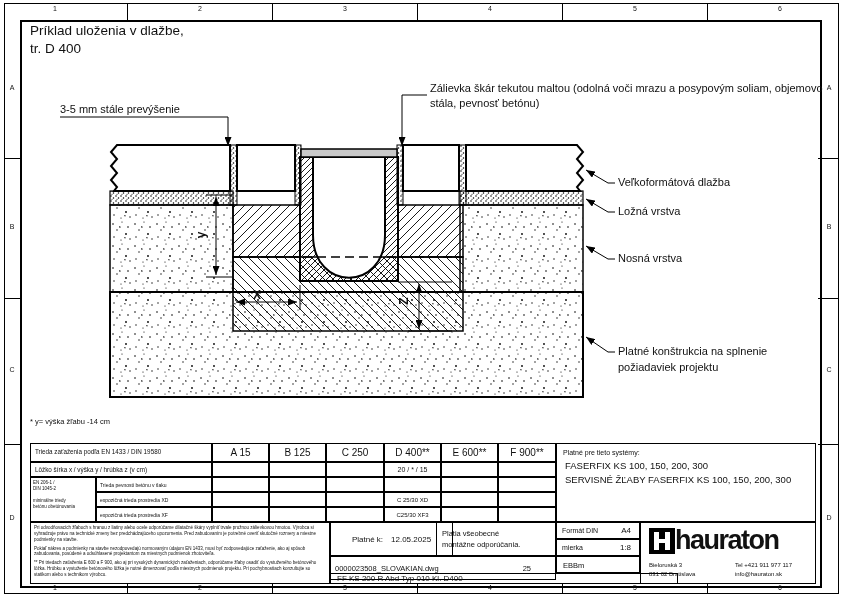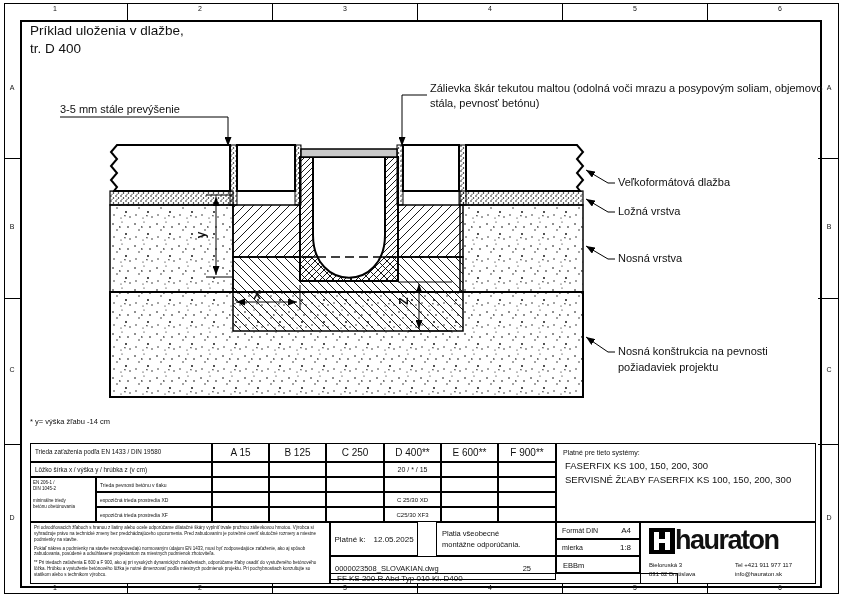--- a/index.html
+++ b/index.html
@@ -164,21 +164,21 @@
     <path d="M586,337 L608,352 L615,352" stroke="#000" stroke-width="1" fill="none" marker-start="url(#arr)"></path>
   </svg>
 
   <div class="abs ann" style="left:60px;top:103px">3-5 mm stále prevýšenie</div>
   <div class="abs ann" style="left:430px;top:82px;width:404px;overflow:hidden">Zálievka škár tekutou maltou (odolná voči mrazu a posypovým soliam, objemovo</div>
   <div class="abs ann" style="left:430px;top:97px">stála, pevnosť betónu)</div>
 
   <div class="abs lbl" style="left:618px;top:176px">Veľkoformátová dlažba</div>
   <div class="abs lbl" style="left:618px;top:205px">Ložná vrstva</div>
   <div class="abs lbl" style="left:618px;top:252px">Nosná vrstva</div>
-  <div class="abs lbl" style="left:618px;top:345px">Nosná konštrukcia na pevnosti</div>
+  <div class="abs lbl" style="left:618px;top:345px">Platné konštrukcia na splnenie</div>
   <div class="abs lbl" style="left:618px;top:361px">požiadaviek projektu</div>
 
   <div class="abs dim rot" style="left:198px;top:228px">y</div>
   <div class="abs dim" style="left:253px;top:288px">X</div>
   <div class="abs dim rot" style="left:400px;top:294px">Z</div>
 
   <div class="abs footnote" style="left:30px;top:417px">* y= výška žľabu  -14 cm</div>
 
   <div class="tb cell-label" style="left:30px;top:443px;width:182px;height:19px">Trieda zaťaženia podľa EN 1433 / DIN 19580</div>
   <div class="tb clsname" style="left:212px;top:443px;width:57px;height:19px">A 15</div>
@@ -230,21 +230,21 @@
     <div class="sysline" style="margin-top:3px">FASERFIX KS 100, 150, 200, 300</div>
     <div class="sysline">SERVISNÉ ŽĽABY FASERFIX KS 100, 150, 200, 300</div>
   </div>
 
   <div class="tb" style="left:30px;top:522px;width:300px;height:62px;padding:2px 3px">
     <p class="micro">Pri odvodňovacích žľaboch s hranou z liatiny alebo ocele odporúčame dilatačné škáry vyplniť trvale pružnou zálievkovou hmotou. Výrobca si vyhradzuje právo na technické zmeny bez predchádzajúceho upozornenia. Pred zabudovaním je potrebné overiť skutočné rozmery a miestne podmienky na stavbe.</p>
     <p class="micro">Pokiaľ nákres a podmienky na stavbe nezodpovedajú normovaným údajom EN 1433, musí byť zodpovedajúce zaťaženie, ako aj spôsob zabudovania, posúdené a odsúhlasené projektantom za miestnych podmienok zhotoviteľa.</p>
     <p class="micro">** Pri triedach zaťaženia E 600 a F 900, ako aj pri vysokých dynamických zaťaženiach, odporúčame žľaby osadiť do vystuženého betónového lôžka. Hrúbku a vystuženie betónového lôžka je nutné dimenzovať podľa miestnych podmienok projektu. Pri pochybnostiach konzultujte so statikom alebo s technikom výrobcu.</p>
   </div>
 
-  <div class="tb" style="left:330px;top:522px;width:88px;height:34px;font-size:8px;display:flex;align-items:center;justify-content:center;gap:8px">
+  <div class="tb" style="left:330px;top:522px;width:123px;height:34px;font-size:8px;display:flex;align-items:center;justify-content:center;gap:8px">
     <span>Platné k:</span>
     <span>12.05.2025</span>
   </div>
   <div class="tb" style="left:436px;top:522px;width:120px;height:34px;font-size:7.5px;padding:5px 0 0 5px;line-height:1.5">
     <div>Platia všeobecné</div>
     <div>montážne odporúčania.</div>
   </div>
   <div class="tb kv" style="left:556px;top:522px;width:84px;height:17px;padding:0 8px 0 5px;font-size:7px">
     <span>Formát DIN</span>
     <span style="font-size:8px">A4</span>

